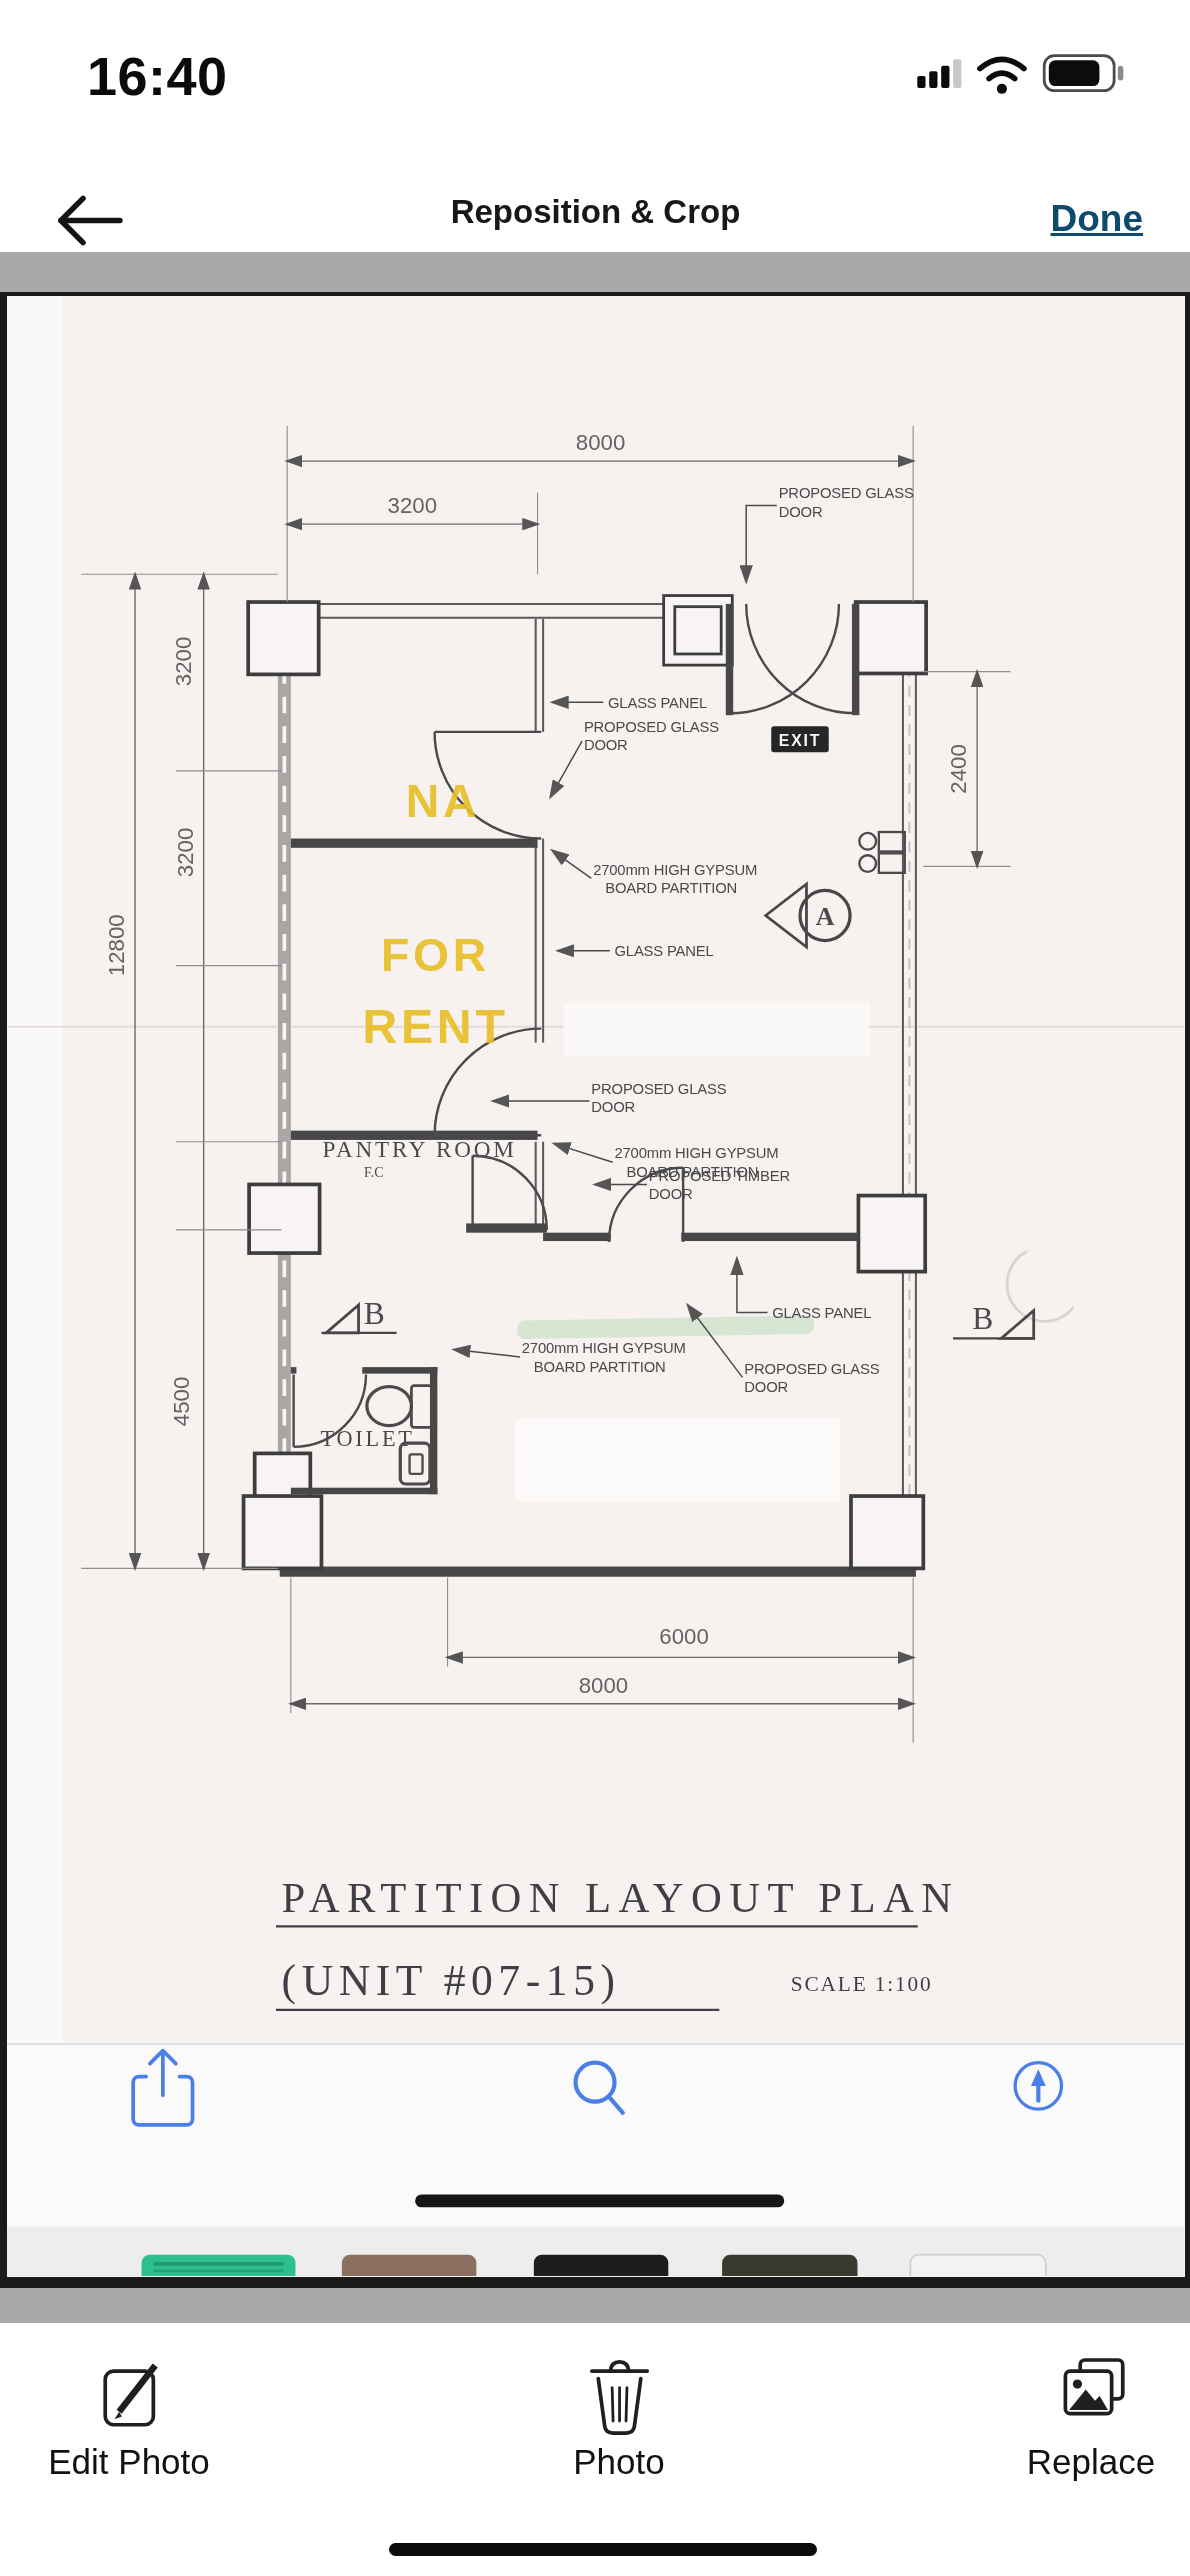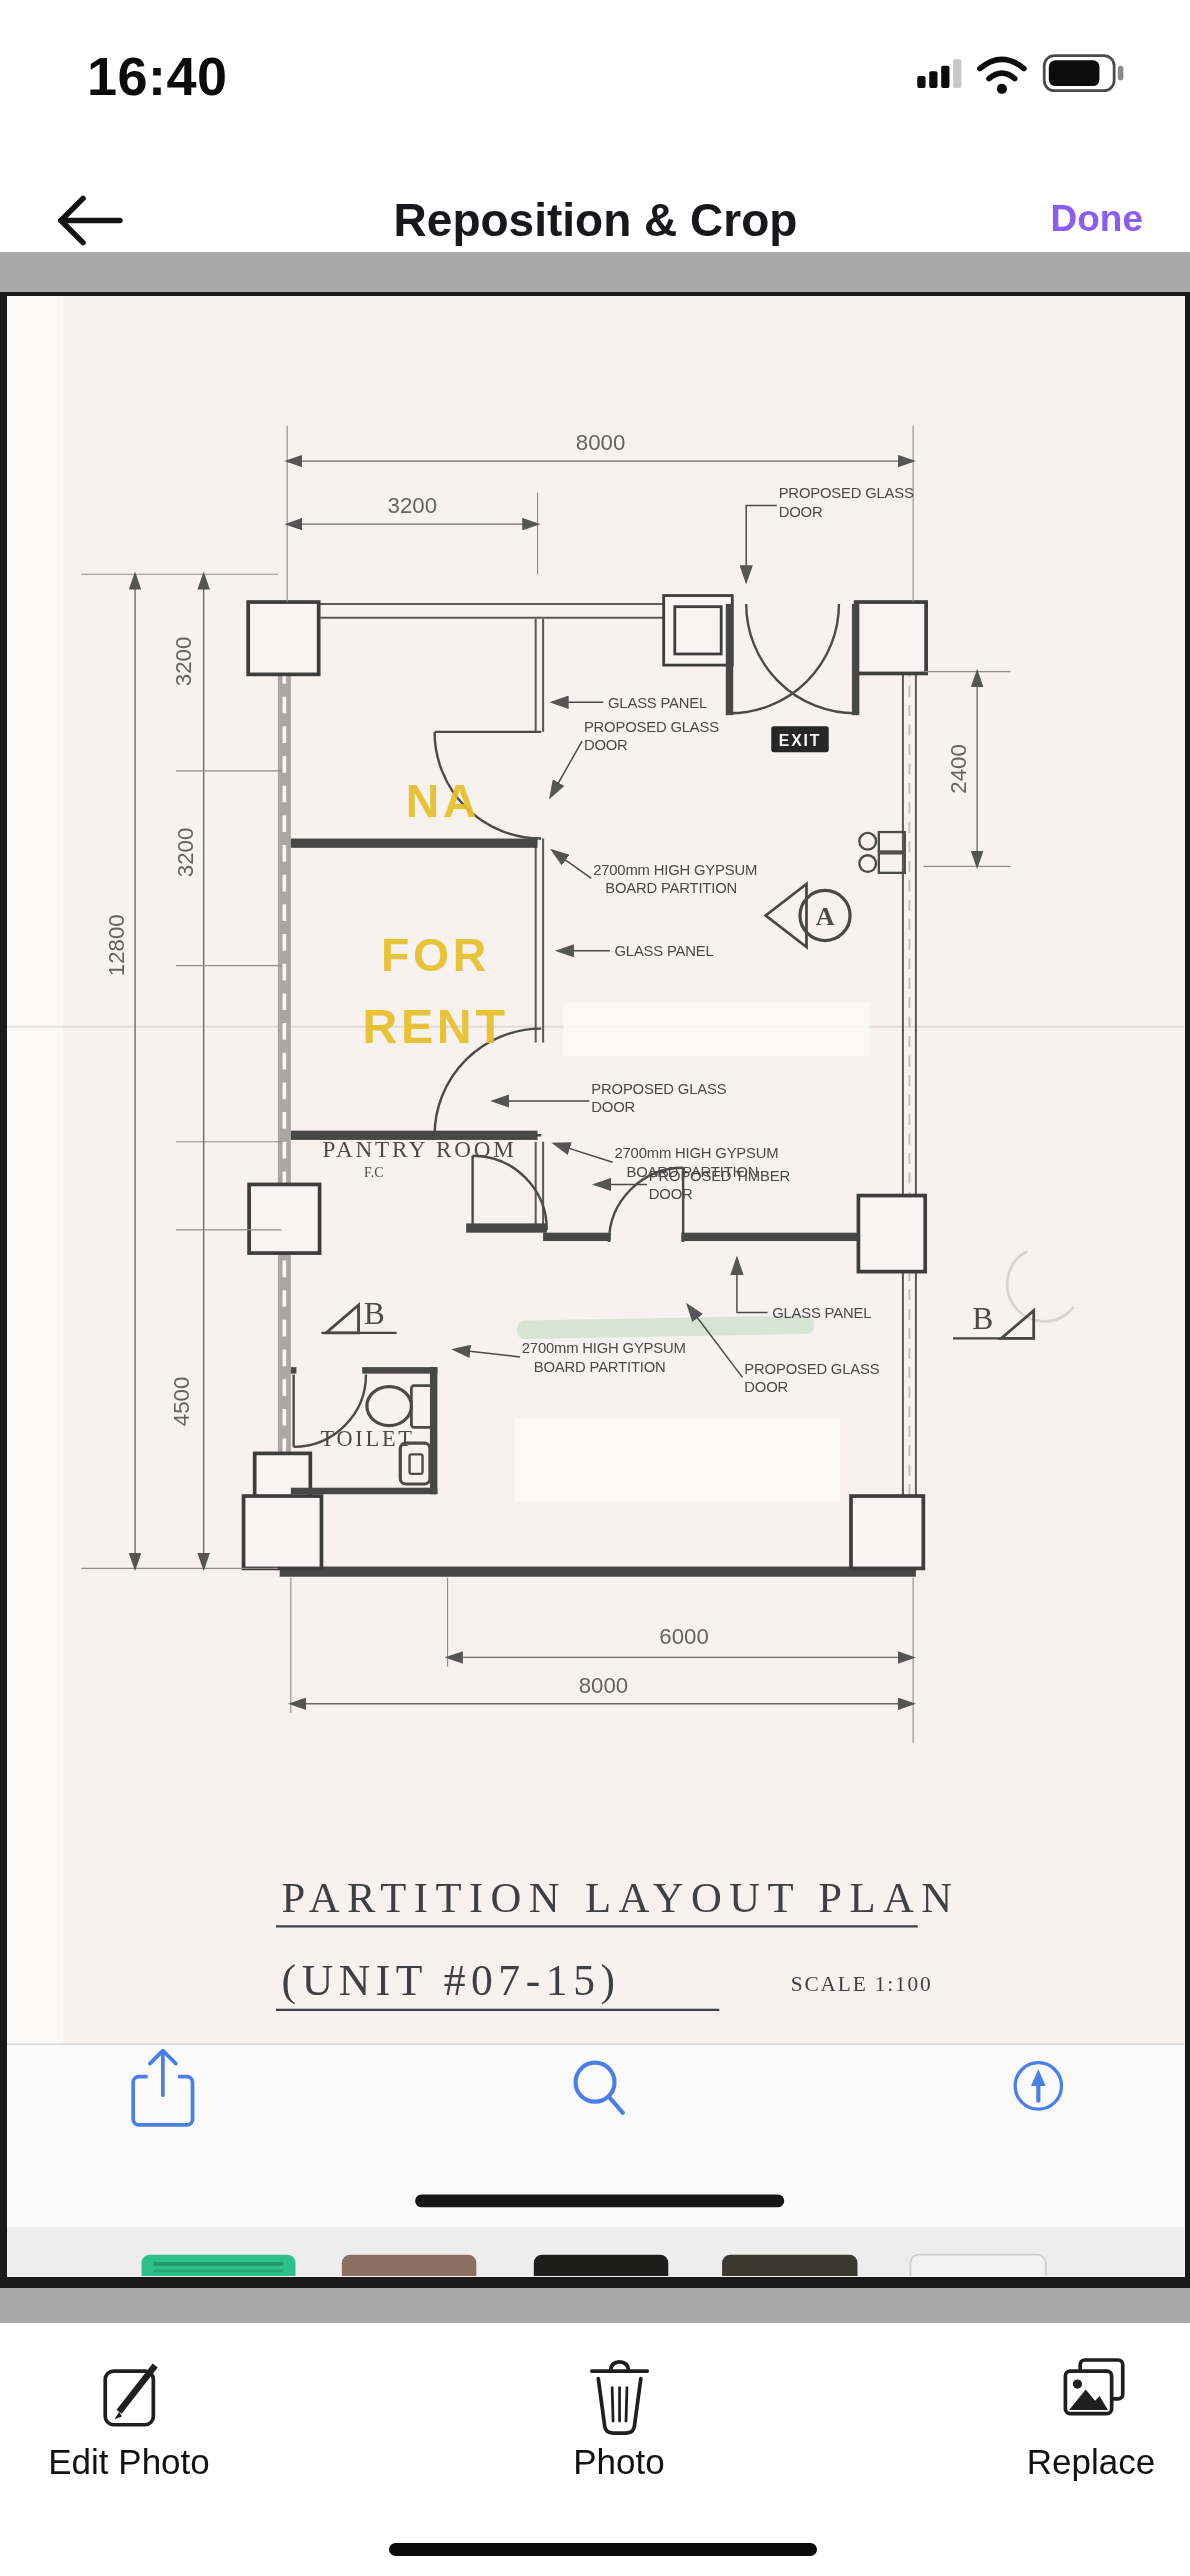--- a/index.html
+++ b/index.html
@@ -4,22 +4,22 @@
 <style>
   html,body{margin:0;padding:0;background:#fff;}
   body{width:1191px;height:2576px;position:relative;overflow:hidden;
        font-family:"Liberation Sans",sans-serif;}
   .abs{position:absolute;}
 
   
   #time{left:87px;top:45px;font-size:54px;font-weight:bold;color:#0b0b0b;letter-spacing:0.5px;}
 
   
-  #nav-title{left:0;right:0;top:193px;text-align:center;font-size:46px;font-weight:bold;color:#17171c;}
-  #done-btn{right:48px;top:198px;font-size:37px;font-weight:bold;color:#8b5cf6;}
+  #nav-title{left:0;right:0;top:193px;text-align:center;font-size:33px;font-weight:bold;color:#17171c;}
+  #done-btn{right:48px;top:198px;font-size:37px;font-weight:bold;color:#0c4a6e;text-decoration:underline;}
 
   
   .gray-strip{left:0;width:1191px;background:#a9a9a9;}
 
   
   #photo{left:0;top:292px;width:1191px;height:1996px;box-sizing:border-box;
          border-top:4.6px solid #1a1a1a;border-bottom:11px solid #1a1a1a;
          border-left:7.4px solid #1a1a1a;border-right:6.5px solid #1a1a1a;
          background:#f7f2f0;}
 

